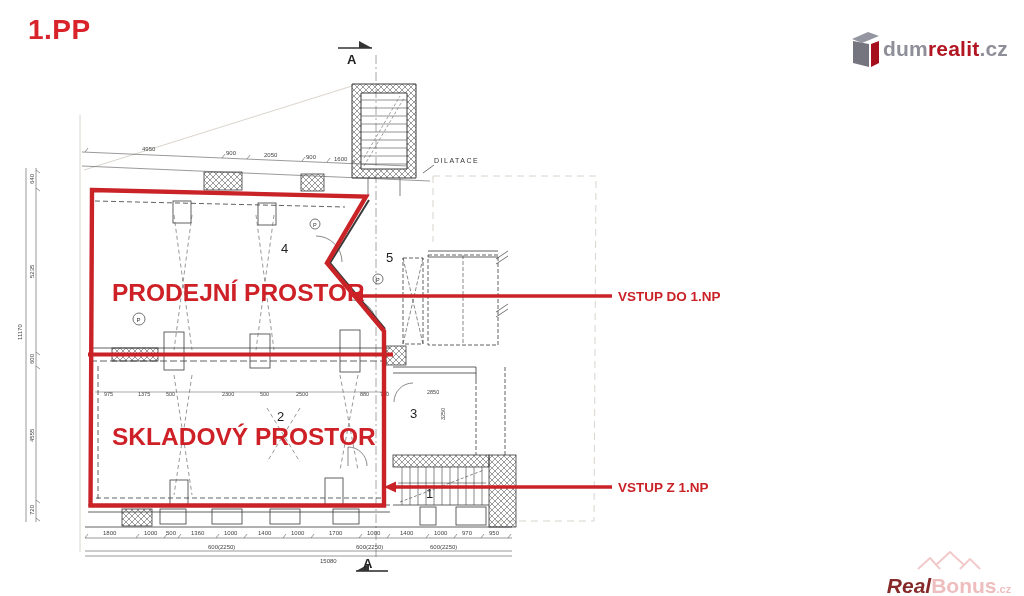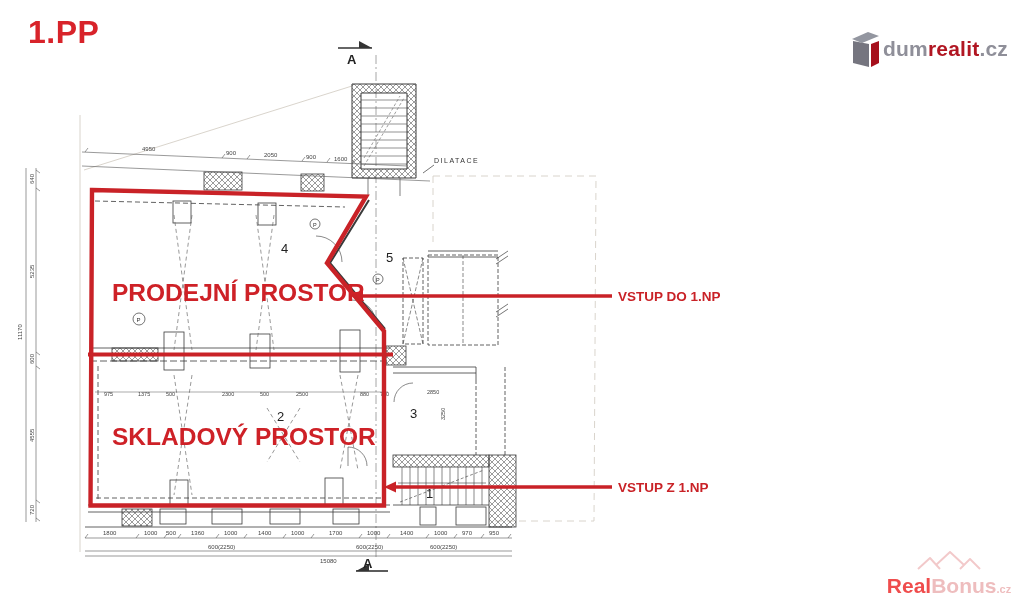--- a/index.html
+++ b/index.html
@@ -1,28 +1,28 @@
 <!DOCTYPE html>
 <html><head>
 <meta charset="utf-8">
 <style>
   html,body{margin:0;padding:0;background:#ffffff;}
   body{width:1024px;height:596px;overflow:hidden;position:relative;
        font-family:"Liberation Sans","DejaVu Sans",sans-serif;}
   #stage{position:absolute;inset:0;width:1024px;height:596px;background:#fff;}
-  .page-title{position:absolute;left:28px;top:14px;font-size:32px;font-weight:700;
+  .page-title{position:absolute;left:28px;top:14px;font-size:28px;font-weight:700;
               color:#d8232a;letter-spacing:.5px;text-align:right;}
   .logo{position:absolute;right:16px;top:10px;display:flex;align-items:center;gap:2px;margin-top:20px;}
   .logo-text{font-size:21px;font-weight:700;letter-spacing:.2px;}
   .logo-gray{color:#8f8f99;font-weight:600;}
   .logo-red{color:#b11622;font-weight:700;}
   .plan-svg{position:absolute;left:0;top:0;}
   .watermark{position:absolute;right:6px;bottom:0px;width:138px;text-align:center;opacity:.95;}
   .wm-text{font-size:21px;font-weight:700;line-height:1;}
-  .wm-gray{color:#ef4444;}
+  .wm-gray{color:#7f1d1d;font-style:italic;}
   .wm-pink{color:#eebabb;text-align:right;}
   .wm-cz{font-size:11px;color:#eebabb;font-weight:700;}
 </style>
 </head>
 <body>
 
 <div id="stage">
 
   <div class="page-title">1.PP</div>
 

